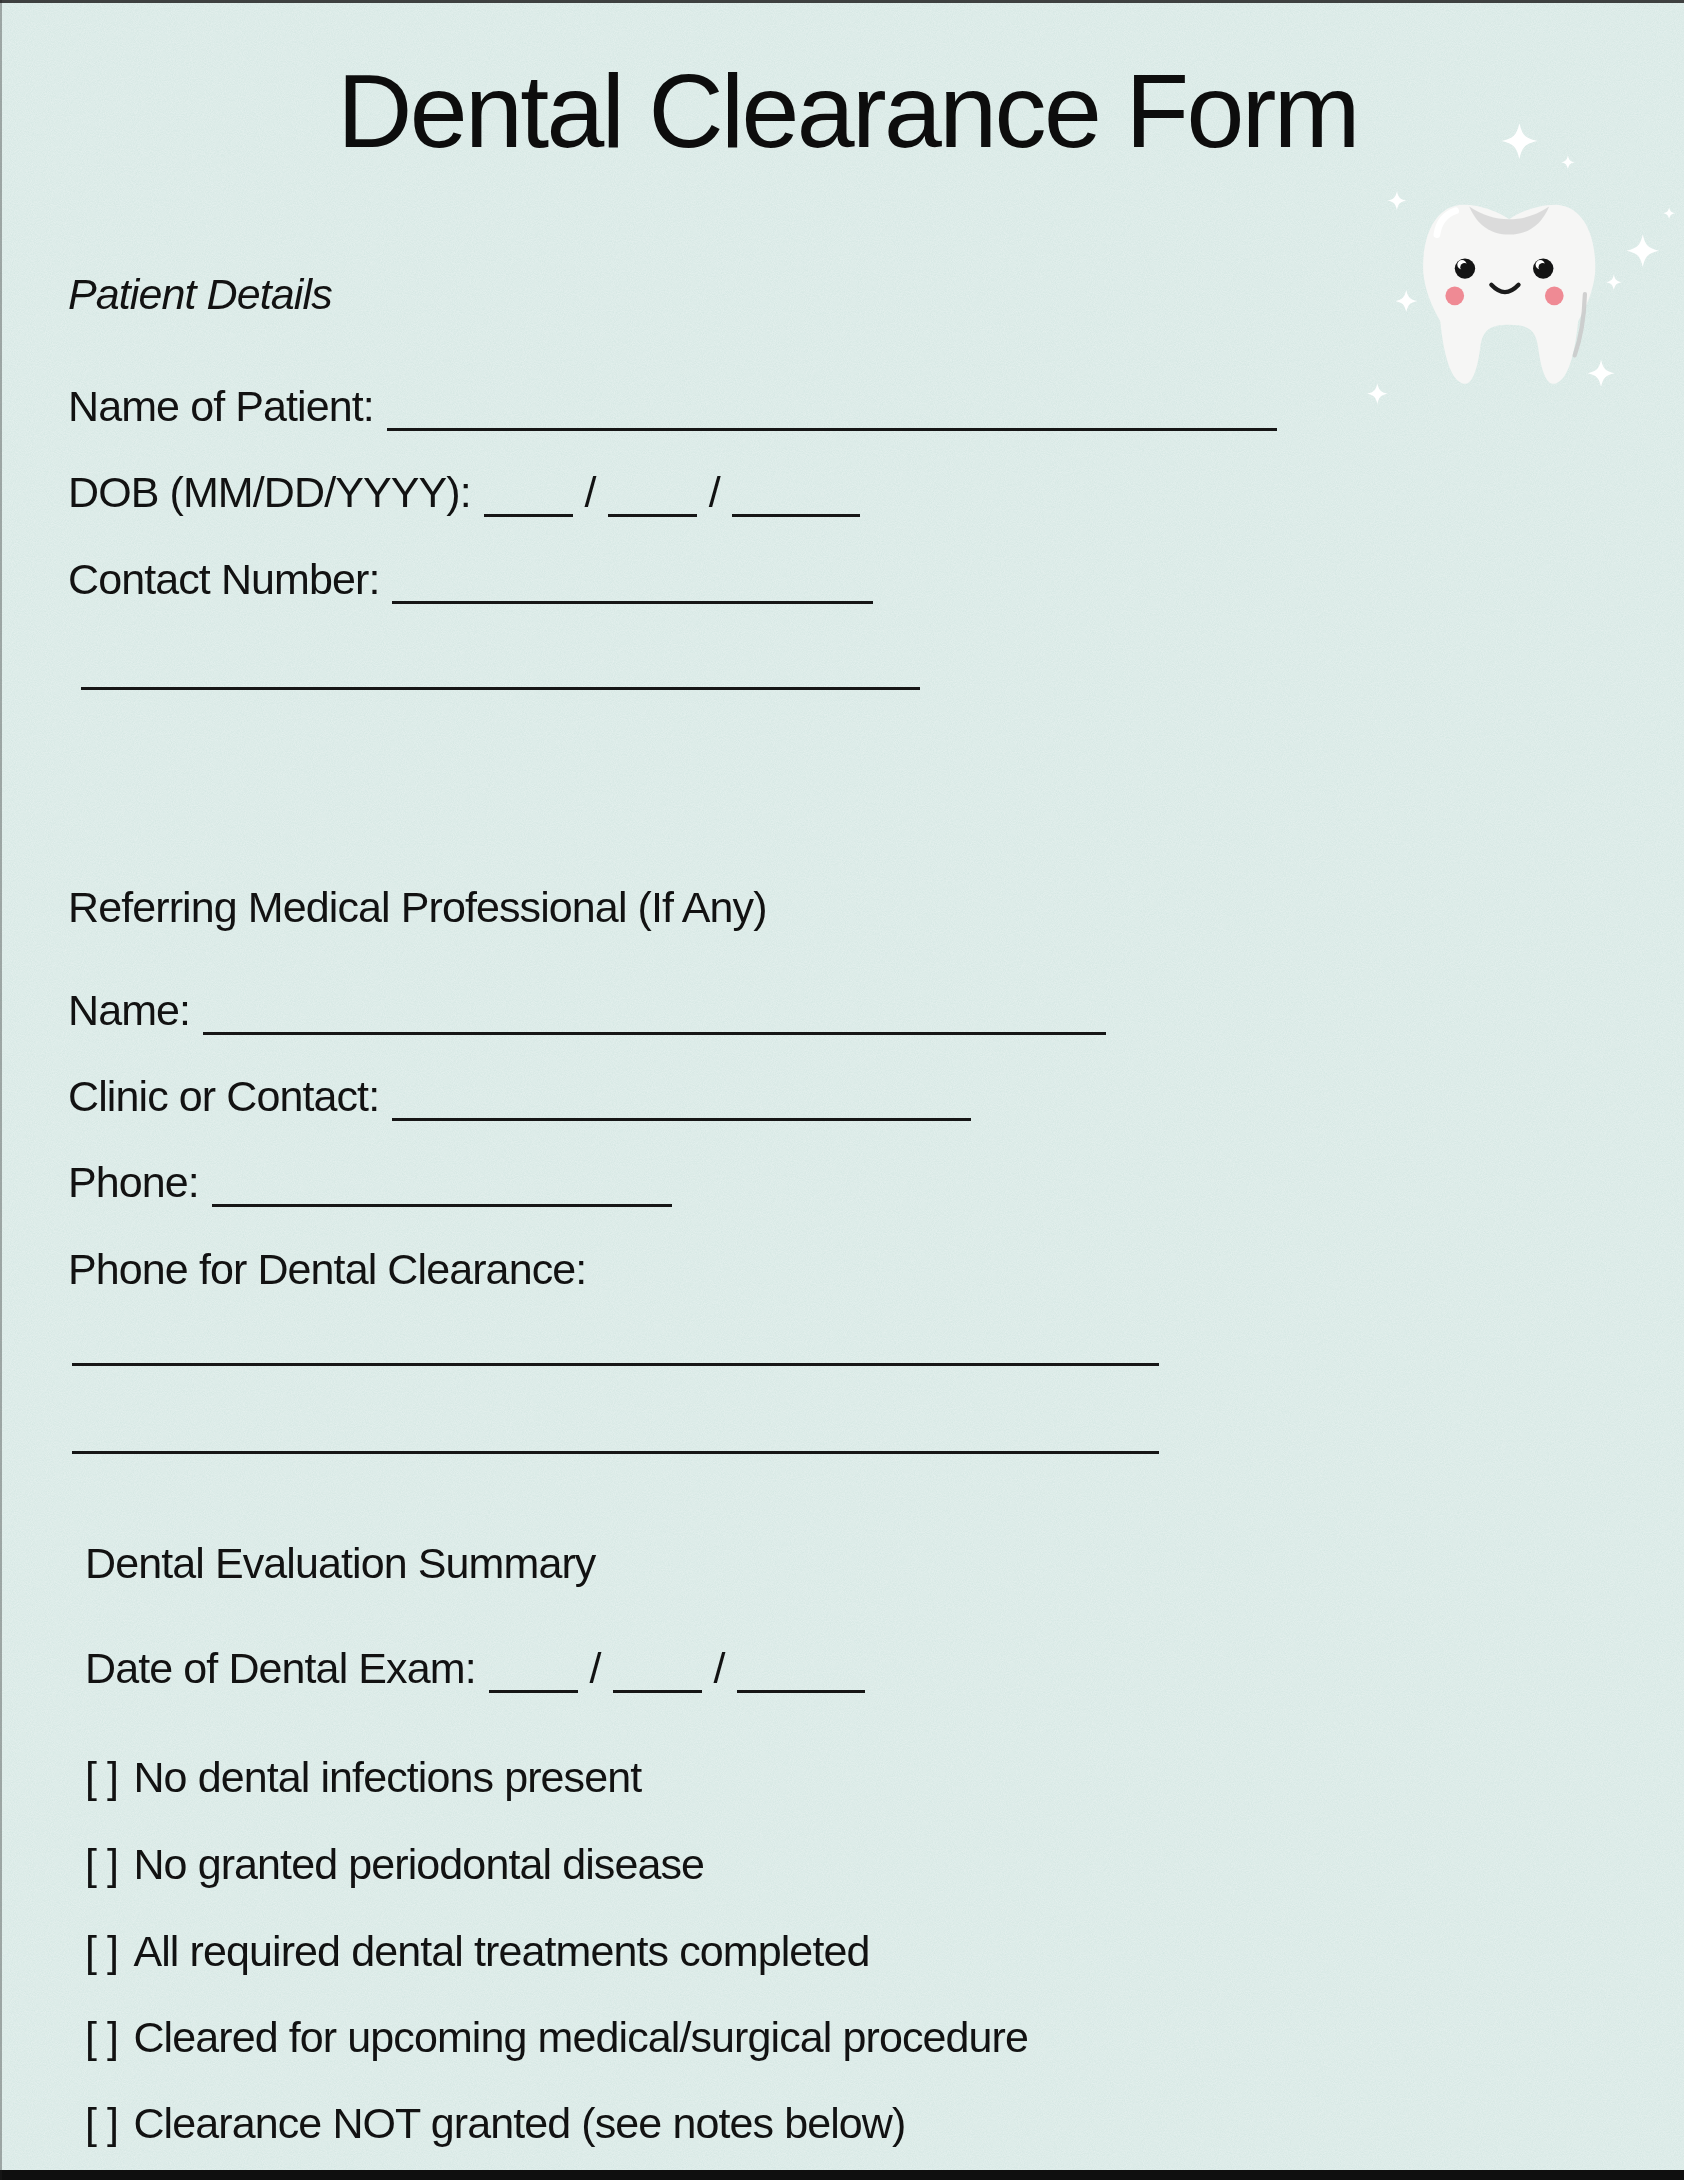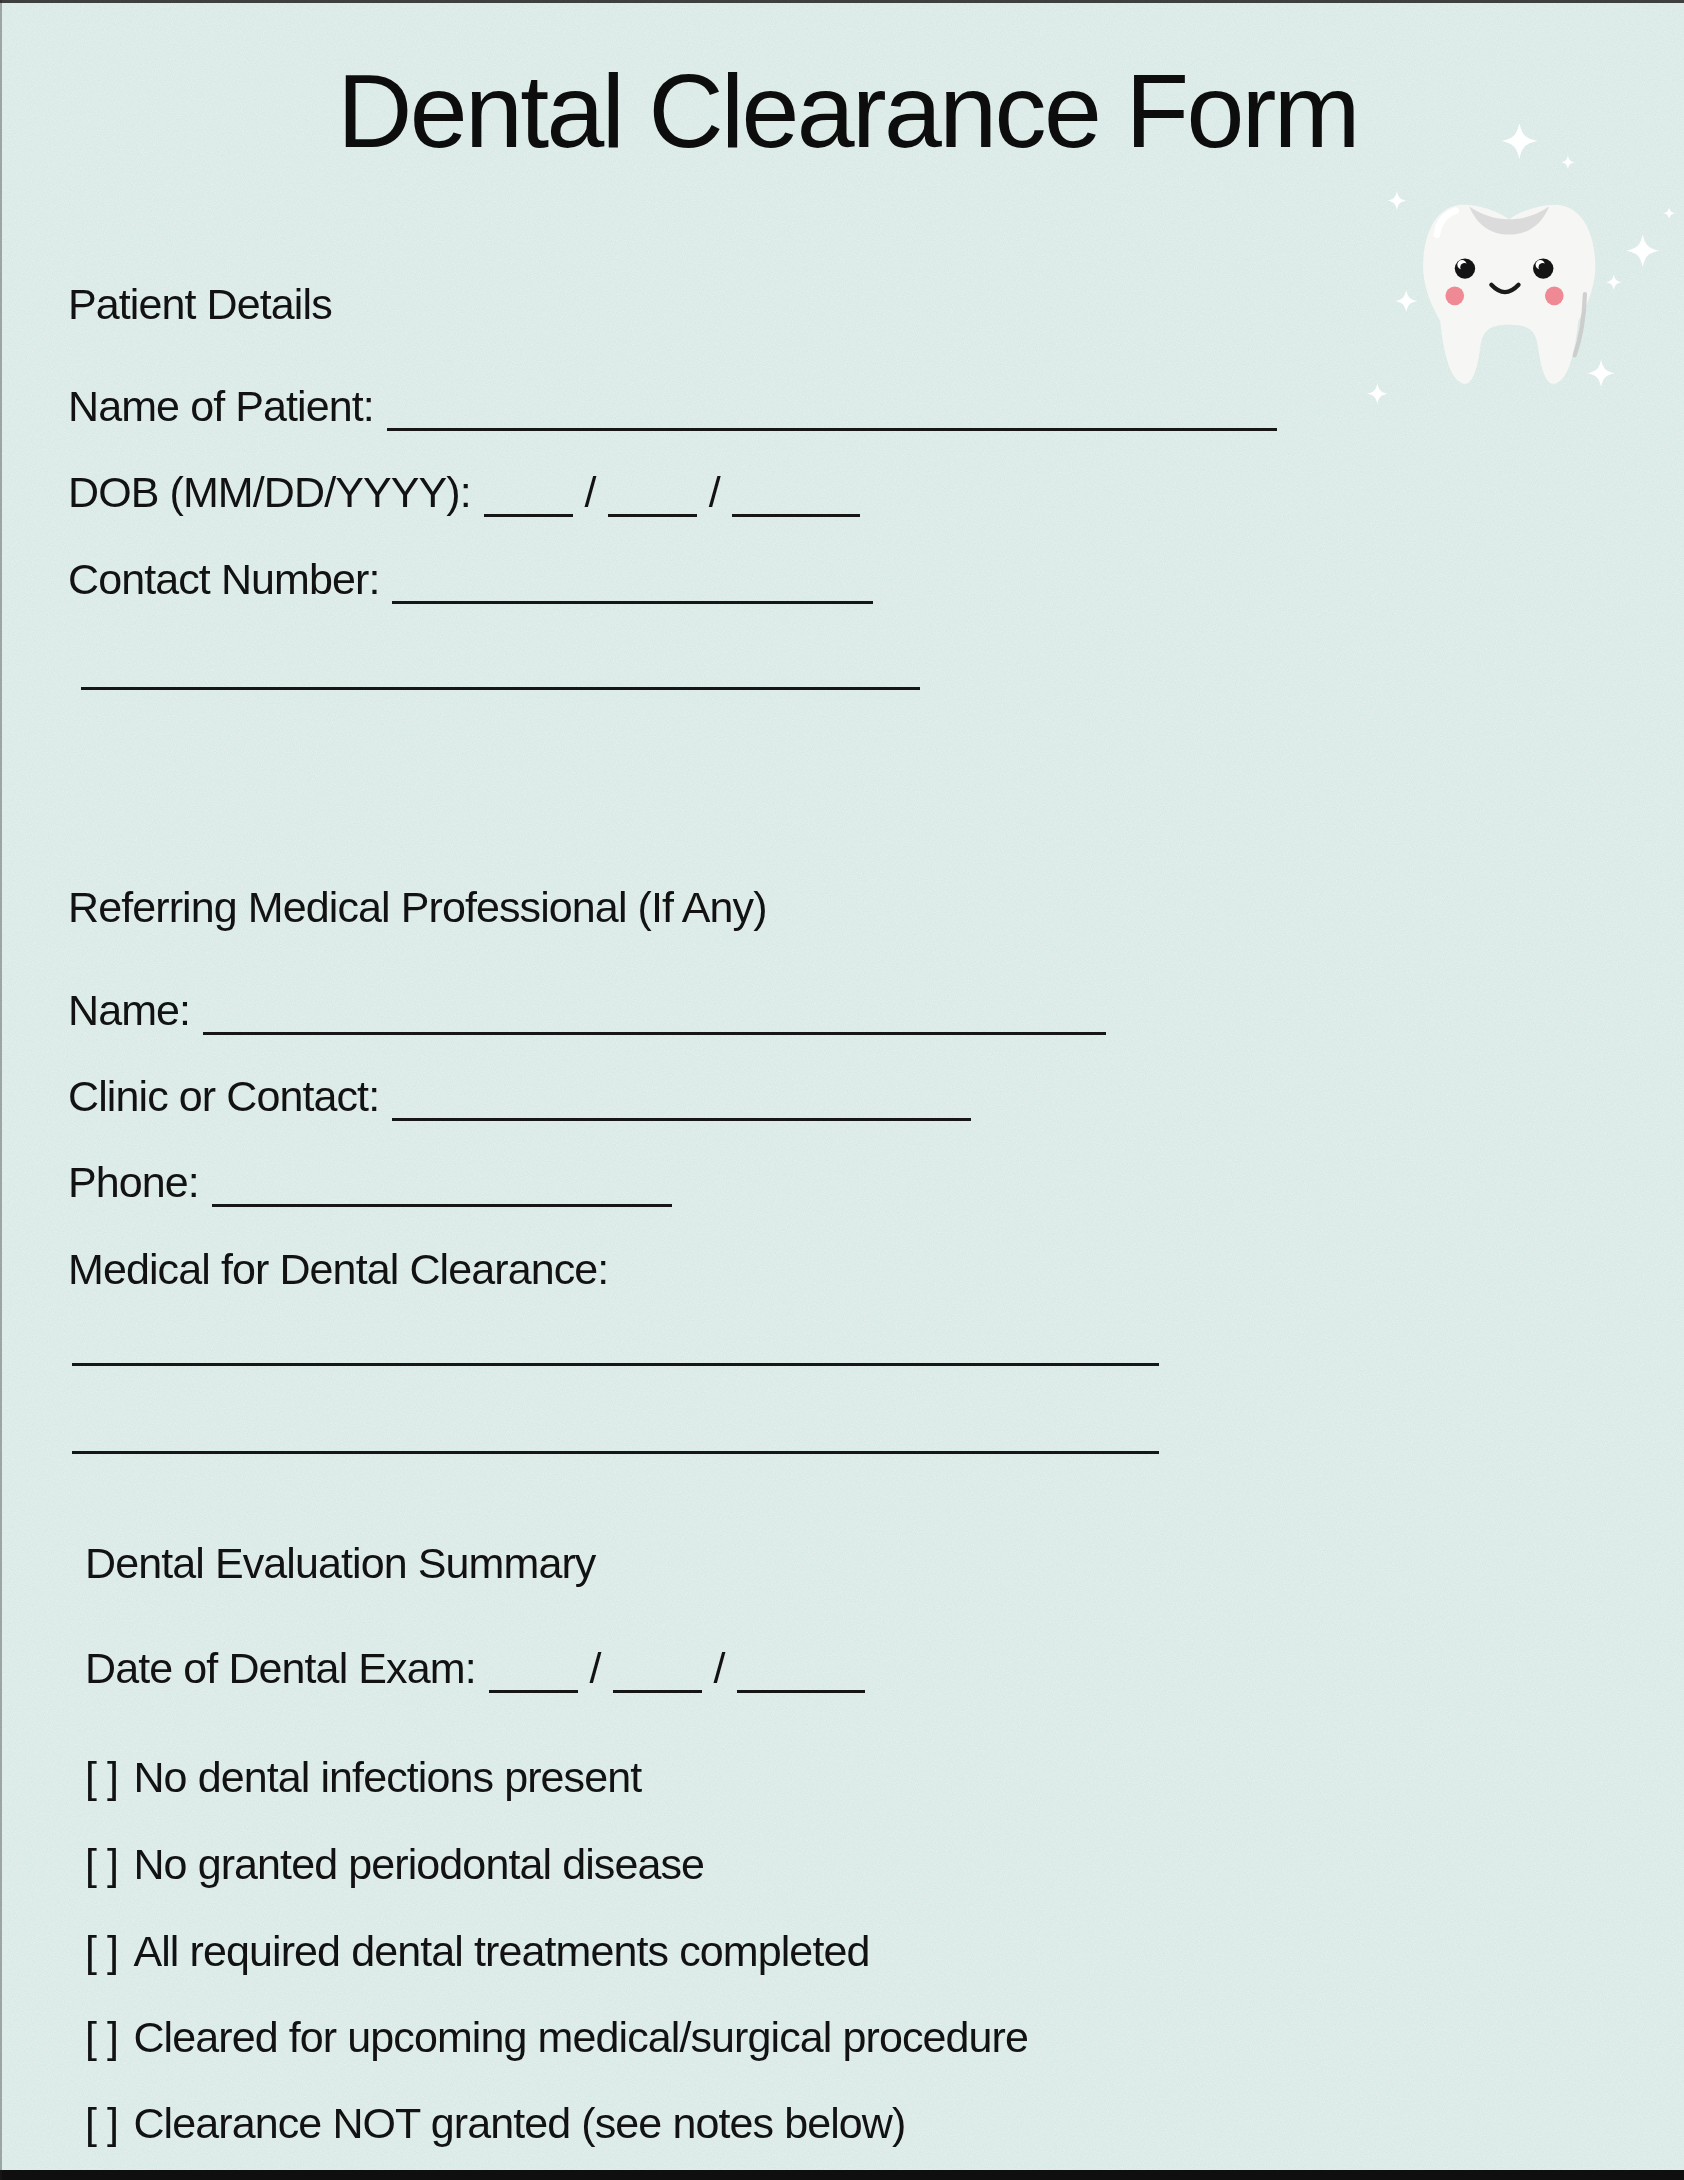--- a/index.html
+++ b/index.html
@@ -43,21 +43,21 @@
   .b-refname{width:903px;}
   .b-clinic{width:579px;}
   .b-phone{width:460px;}
   .b-exam-1{width:89px;}
   .b-exam-2{width:89px;}
   .b-exam-3{width:128px;}
   .wline{position:absolute;left:72px;width:1087px;height:0;border-top:3.4px solid #161616;}
   .wline.l1{top:1363px;}
   .wline.l2{top:1451px;}
 
-  .hd-patient{top:280px;}
+  .hd-patient{top:270px;font-style:italic;}
   .r-name{top:382px;}
   .r-dob{top:468px;}
   .r-contact{top:555px;}
   .r-address{top:641px;}
   .hd-ref{top:883px;}
   .r-refname{top:986px;}
   .r-clinic{top:1072px;}
   .r-phone{top:1158px;}
   .r-reason{top:1245px;}
   .hd-eval{top:1539px;}
@@ -175,21 +175,21 @@
     </div>
 
     <div class="row lx r-clinic">
       <span>Clinic or Contact:</span><span class="blank b-clinic"></span>
     </div>
 
     <div class="row lx r-phone">
       <span>Phone:</span><span class="blank b-phone"></span>
     </div>
 
-    <div class="row lx r-reason">Medical for Dental Clearance:</div>
+    <div class="row lx r-reason">Phone for Dental Clearance:</div>
     <div class="wline l1"></div>
     <div class="wline l2"></div>
 
     <div class="row lx2 hd-eval">Dental Evaluation Summary</div>
 
     <div class="row lx2 r-exam">
       <span>Date of Dental Exam:</span><span class="blank b-exam-1"></span><span class="sep">/</span><span class="blank b-exam-2" style="margin-left:0"></span><span class="sep">/</span><span class="blank b-exam-3" style="margin-left:0"></span>
     </div>
 
     <div class="row lx2 r-c1">

